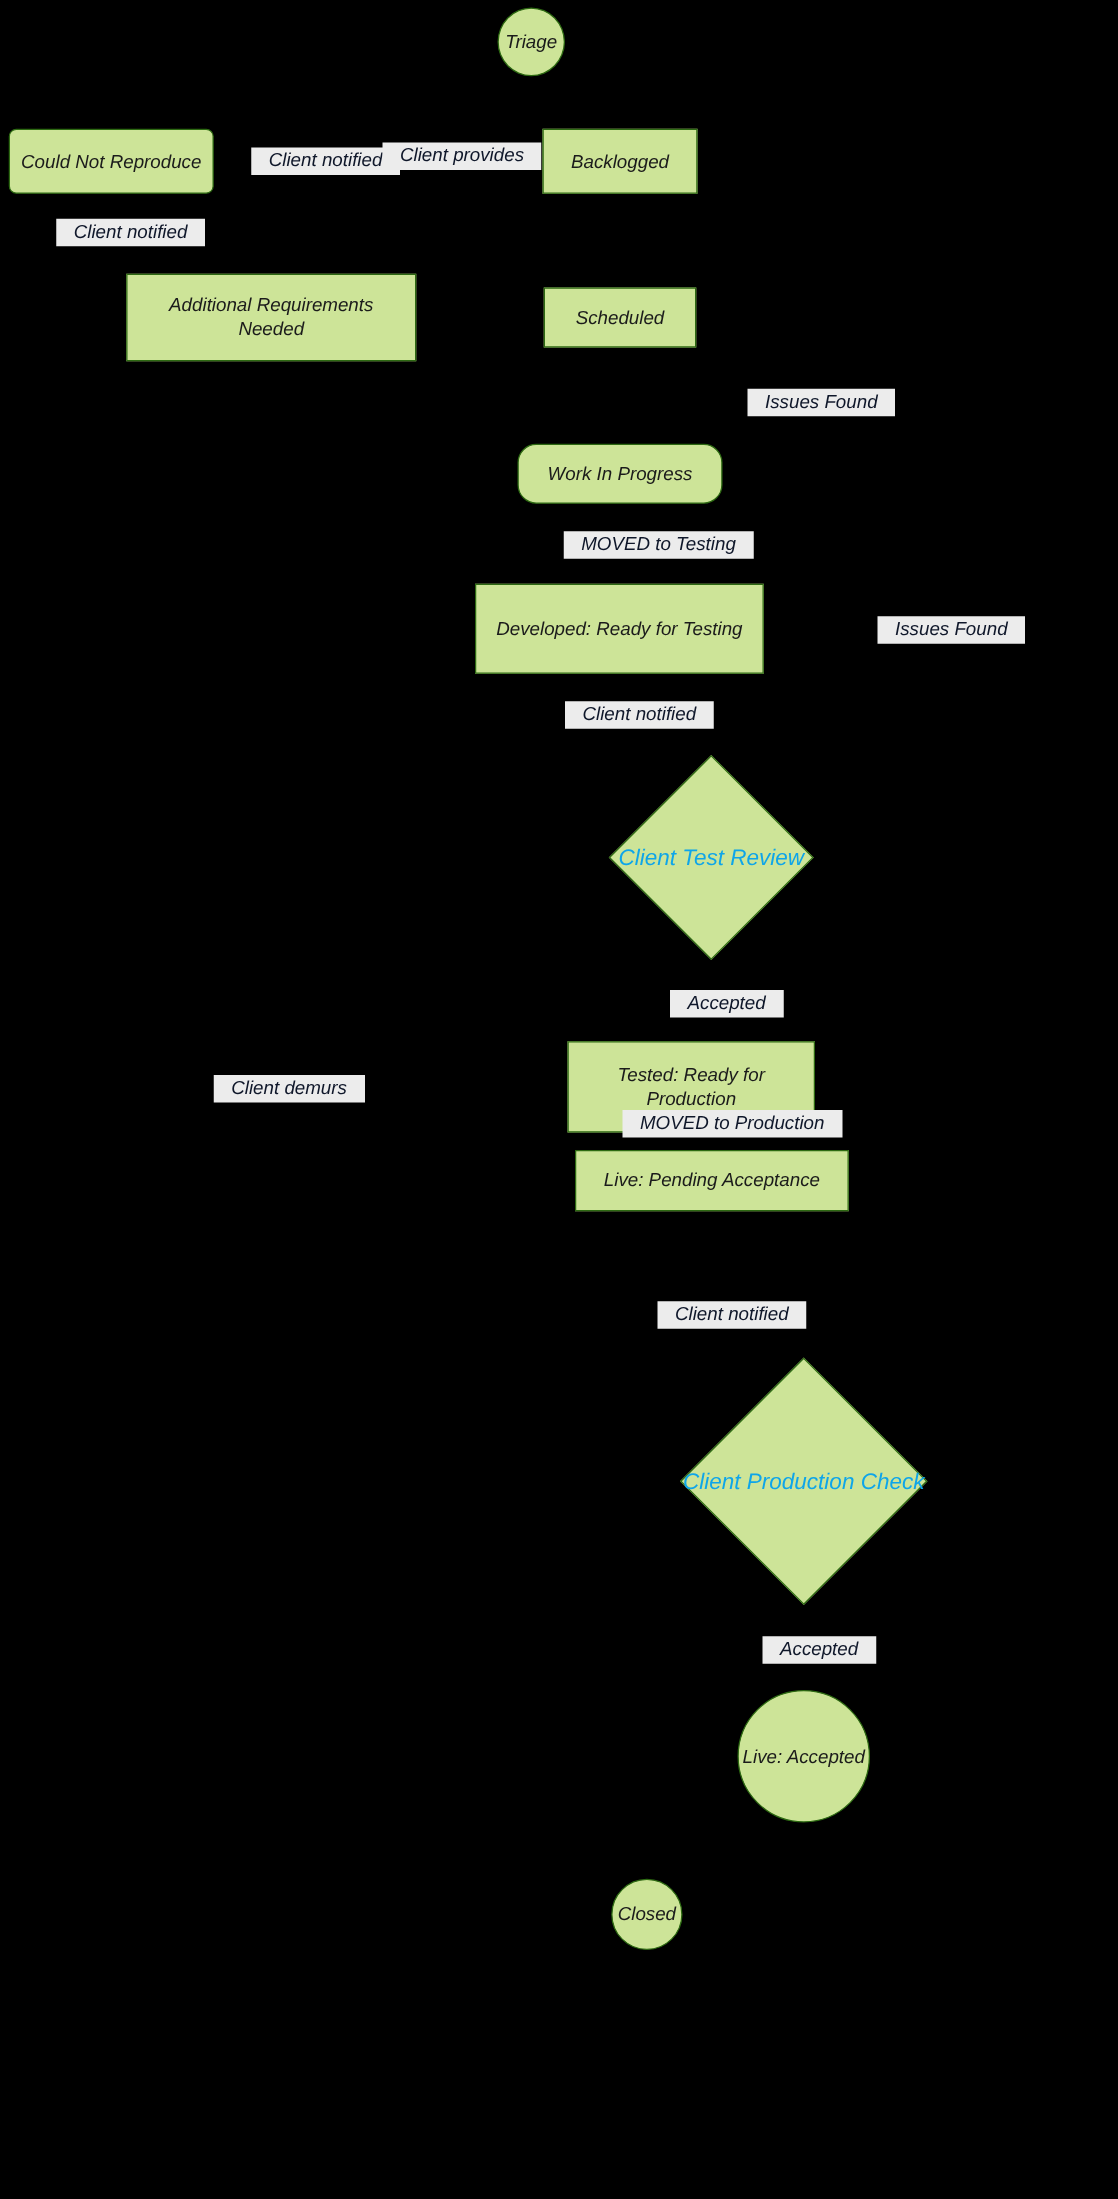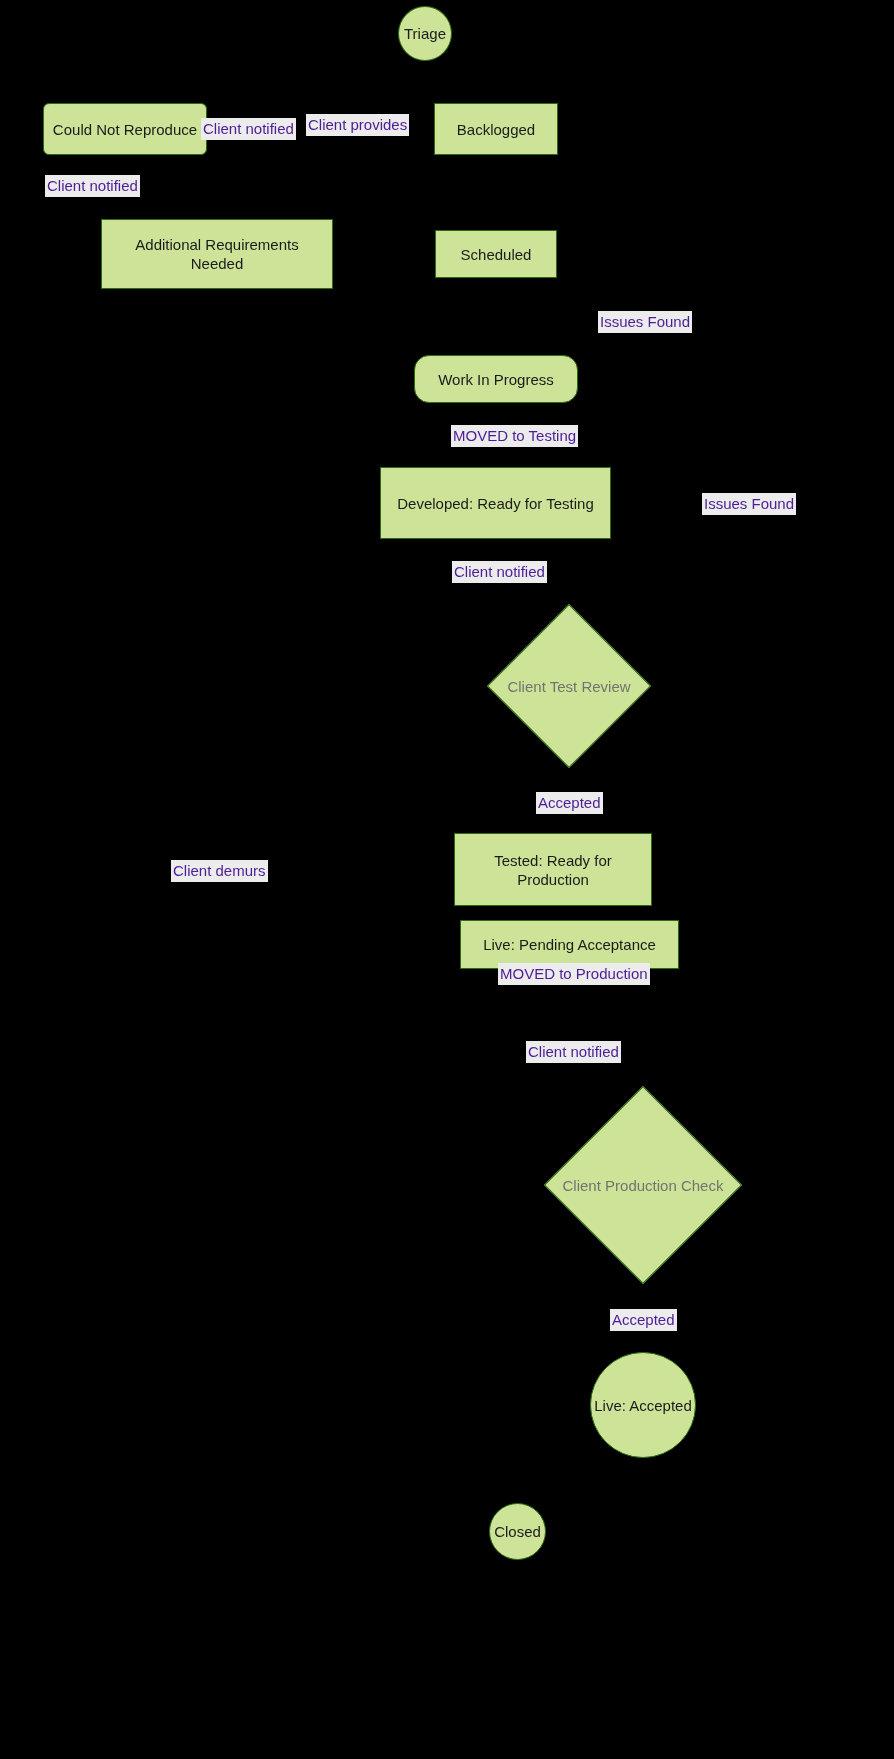--- a/index.html
+++ b/index.html
@@ -28,21 +28,21 @@
     justify-content: center;
     text-align: center;
     color: #1b1b1b;
     font-size: 15px;
     line-height: 19px;
     background: #cde498;
     border: 1.4px solid #2d6a12;
     padding: 4px 8px;
   }
   .node.rect { border-radius: 0; }
-  .node.round { border-radius: 6px; margin-left: 36px; }
+  .node.round { border-radius: 6px; }
   .node.circle {
     border-radius: 50%;
     padding: 0;
   }
 
   
   .diamond {
     position: absolute;
     box-sizing: border-box;
   }
@@ -54,50 +54,50 @@
     transform: rotate(45deg);
     box-sizing: border-box;
   }
   .diamond .dlabel {
     position: absolute;
     inset: 0;
     display: flex;
     align-items: center;
     justify-content: center;
     text-align: right;
-    color: #737373;
-    font-size: 15px;
+    color: #0ea5e9;
+    font-size: 18px;
     line-height: 19px;
     z-index: 2;
     pointer-events: none;
   }
 
   
   .edge-label {
     position: absolute;
     box-sizing: border-box;
     background: #ececec;
-    color: #4c1d95;
+    color: #0f172a;
     font-size: 15px;
     line-height: 20px;
-    padding: 1px 2px;
+    padding: 1px 14px;
     white-space: nowrap;
   }
 
   
   #edges {
     position: absolute;
     left: 0;
     top: 0;
     width: 894px;
     height: 1759px;
     pointer-events: none;
     z-index: 0;
   }
-  .node, .diamond, .edge-label { z-index: 1; }
+  .node, .diamond, .edge-label { z-index: 1; font-style: italic; }
 </style>
 </head>
 <body>
 
 <div id="canvas">
   <svg id="edges" viewBox="0 0 894 1759" xmlns="http://www.w3.org/2000/svg"></svg>
   <div id="nodes-layer">
       <div class="node circle" style="left: 398px; top: 6px; width: 54px; height: 55px;">
         <span>Triage</span>
       </div>
@@ -141,17 +141,17 @@
       </div>
       <div class="edge-label" style="left: 201px; top: 118px;">Client notified</div>
       <div class="edge-label" style="left: 306px; top: 114px;">Client provides</div>
       <div class="edge-label" style="left: 45px; top: 175px;">Client notified</div>
       <div class="edge-label" style="left: 598px; top: 311px;">Issues Found</div>
       <div class="edge-label" style="left: 435px; top: 425px; margin-left: 16px;">MOVED to Testing</div>
       <div class="edge-label" style="left: 702px; top: 493px;">Issues Found</div>
       <div class="edge-label" style="left: 452px; top: 561px;">Client notified</div>
       <div class="edge-label" style="left: 536px; top: 792px;">Accepted</div>
       <div class="edge-label" style="left: 171px; top: 860px;">Client demurs</div>
-      <div class="edge-label" style="left: 498px; top: 963px; text-align: right;">MOVED to Production</div>
+      <div class="edge-label" style="left: 498px; top: 888px; text-align: right;">MOVED to Production</div>
       <div class="edge-label" style="left: 526px; top: 1041px;">Client notified</div>
       <div class="edge-label" style="left: 610px; top: 1309px;">Accepted</div>
     </div>
 </div>
 
 </body></html>

